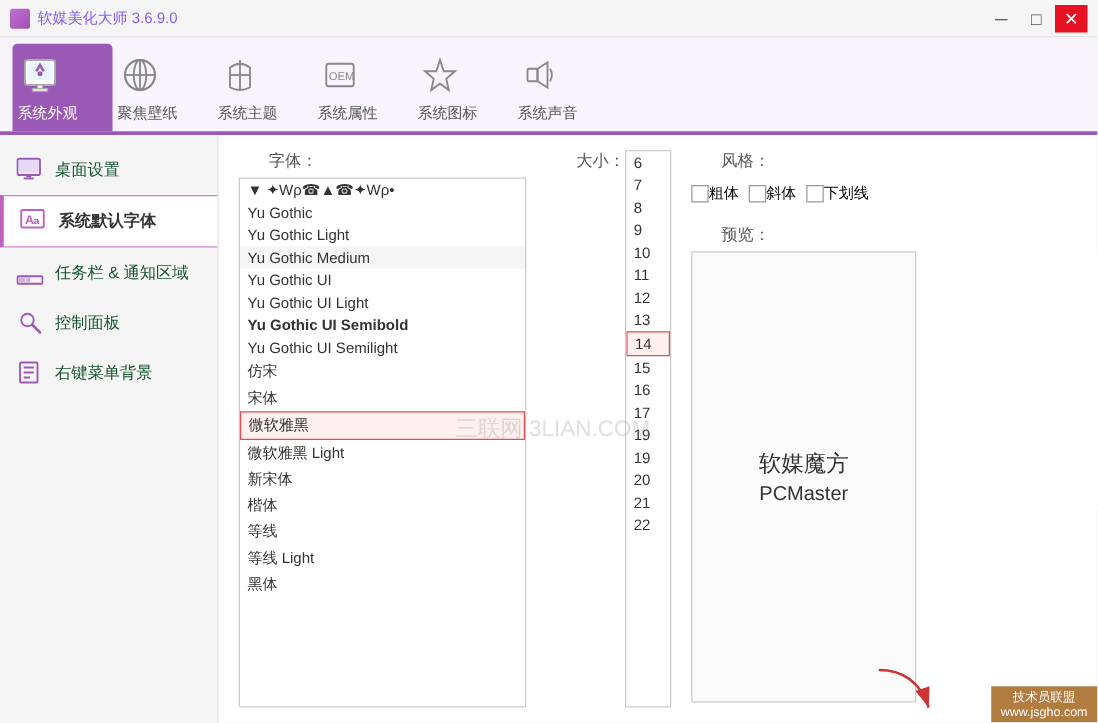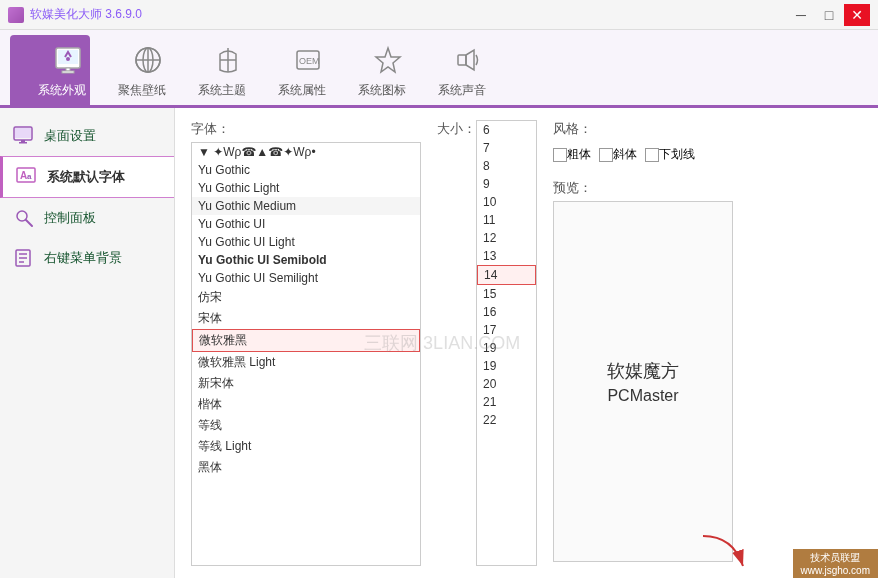--- a/index.html
+++ b/index.html
@@ -30,21 +30,21 @@
       background: #f8f4fb;
       height: 78px;
       display: flex;
       align-items: flex-end;
       padding: 0 10px;
       border-bottom: 3px solid #9b59b6;
     }
     .tab-item {
       display: flex;
       flex-direction: column;
-      align-items: flex-end;
+      align-items: flex-start;
       justify-content: center;
       width: 80px;
       height: 70px;
       cursor: pointer;
       border-radius: 4px 4px 0 0;
       padding: 6px 4px;
       gap: 4px;
       color: #555;
       font-size: 12px;
     }
@@ -113,20 +113,21 @@
     
     .font-column {
       display: flex;
       flex-direction: column;
       width: 230px;
     }
     .column-label {
       font-size: 13px;
       color: #555;
       margin-bottom: 4px;
+      margin-left: 24px;
     }
     .list-box {
       flex: 1;
       border: 1px solid #ccc;
       overflow-y: scroll;
       background: white;
     }
     .list-item {
       padding: 2px 6px;
       cursor: pointer;
@@ -301,20 +302,30 @@
     </div>
     <div class="sidebar-item active">
       <div class="sidebar-icon">
         <svg width="22" height="22" viewBox="0 0 22 22">
           <rect x="1" y="2" width="18" height="14" rx="1" fill="white" stroke="#c060c0" stroke-width="1.5"></rect>
           <text x="4" y="13" font-size="10" fill="#c060c0" font-weight="bold">A</text>
           <text x="11" y="13" font-size="8" fill="#9b59b6">a</text>
         </svg>
       </div>
       <span style="font-weight:bold; color:#333;">系统默认字体</span>
+    </div>
+    <div class="sidebar-item">
+      <div class="sidebar-icon">
+        <svg width="22" height="22" viewBox="0 0 22 22">
+          <rect x="1" y="14" width="20" height="6" rx="1" fill="none" stroke="#9b59b6" stroke-width="1.5"></rect>
+          <rect x="2" y="15" width="5" height="4" fill="#d0b0e0"></rect>
+          <rect x="8" y="15" width="3" height="4" fill="#d0b0e0"></rect>
+        </svg>
+      </div>
+      <span>任务栏 &amp; 通知区域</span>
     </div>
     <div class="sidebar-item">
       <div class="sidebar-icon">
         <svg width="22" height="22" viewBox="0 0 22 22">
           <circle cx="9" cy="9" r="5" fill="none" stroke="#9b59b6" stroke-width="1.5"></circle>
           <line x1="13" y1="13" x2="19" y2="19" stroke="#9b59b6" stroke-width="2" stroke-linecap="round"></line>
         </svg>
       </div>
       <span>控制面板</span>
     </div>

